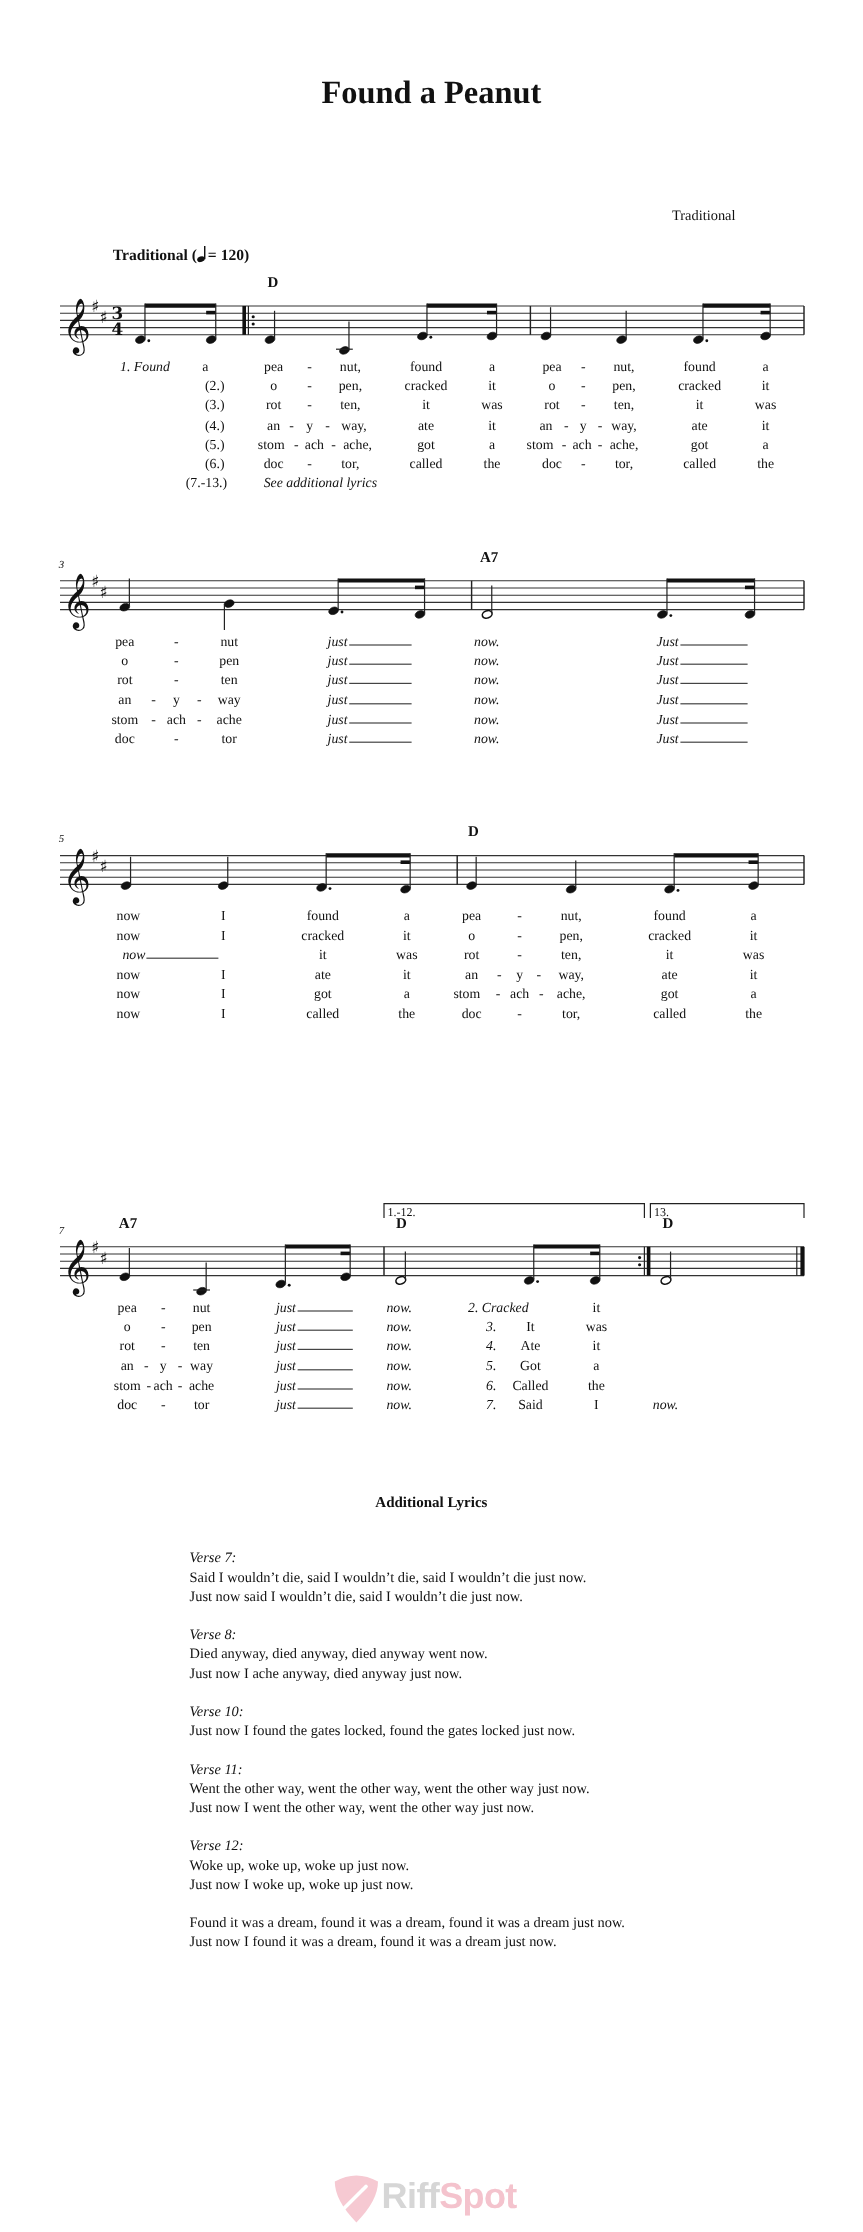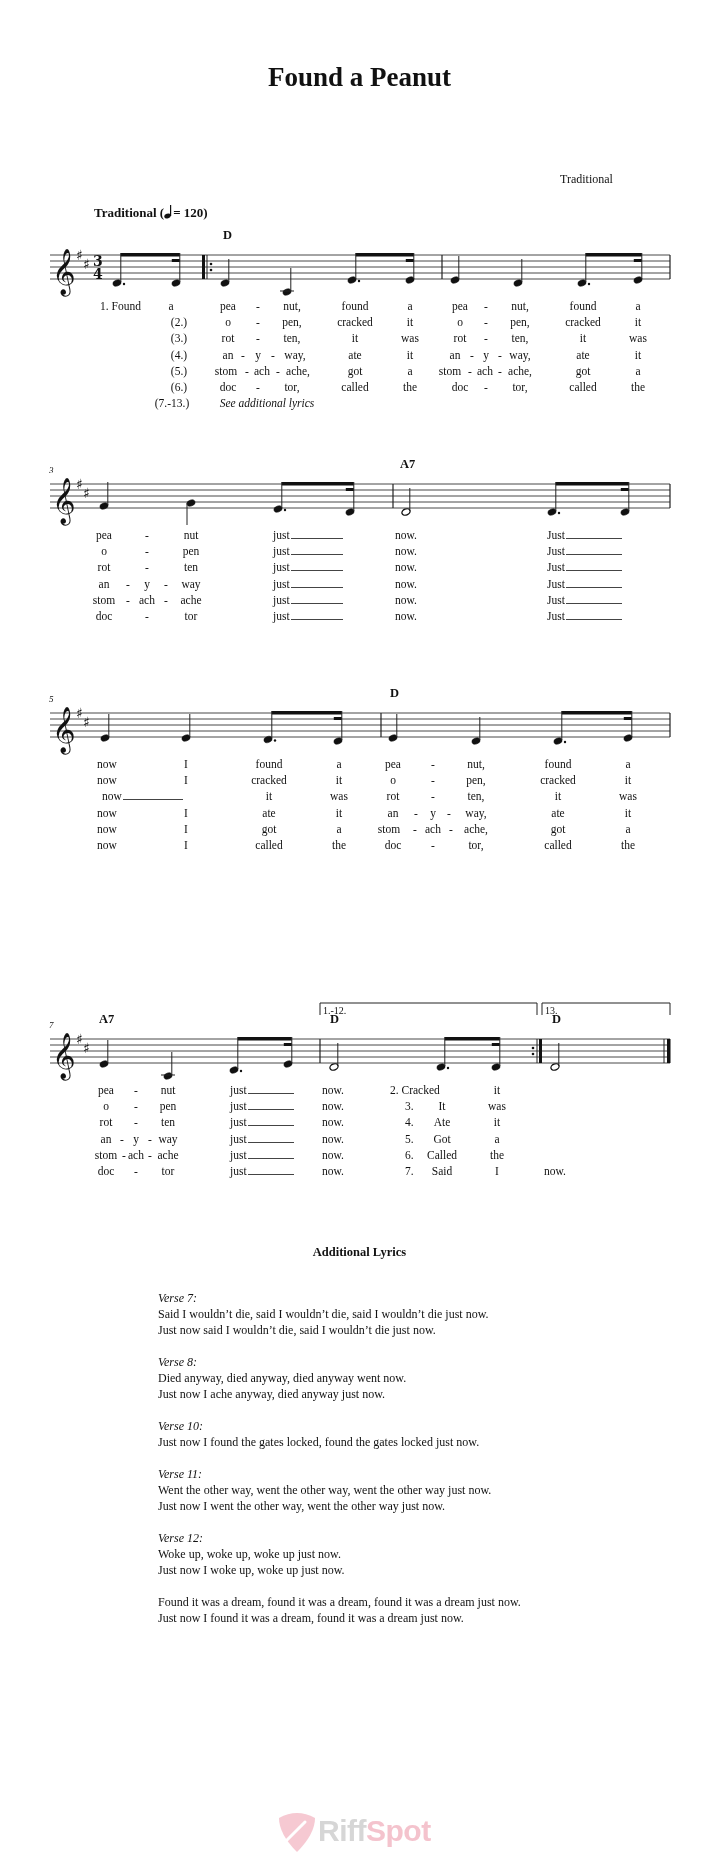--- a/index.html
+++ b/index.html
@@ -7,21 +7,21 @@
          font-family:"Liberation Serif","DejaVu Serif",serif; color:#111; }
   .abs { position:absolute; }
   #title { left:0; width:719px; top:62px; text-align:center; font-size:27px; font-weight:bold; }
   #composer { left:560px; width:110px; top:172px; text-align:left; font-size:12px; }
   #tempo { left:94px; top:205px; font-size:13px; font-weight:bold; }
   .system { position:absolute; left:0; width:719px; }
   .system svg { position:absolute; left:0; top:0; }
   .chord { position:absolute; font-size:12.5px; font-weight:bold; }
   .mnum { position:absolute; font-size:9px; font-style:italic; }
   .lyr { position:absolute; font-size:11.5px; white-space:nowrap; transform:translateX(-50%); }
-  .lyr.left { transform:none; }
+  .lyr.left { transform:none;font-style:italic; }
   .italic { font-style:italic; }
   .volta-label { position:absolute; font-size:10px; }
   #addl-title { left:0; width:719px; top:1245px; text-align:center; font-size:12.5px; font-weight:bold; }
   #addl { left:158px; top:1290px; width:480px; font-size:12px; line-height:16px; }
   .verse { margin-bottom:16px; }
   .verse-label { font-style:italic; }
   #logo { left:275px; top:1810px; width:180px; height:44px; }
   #logo-text { position:absolute; left:43px; top:4px; font-family:"Liberation Sans","DejaVu Sans",sans-serif; font-weight:bold; font-size:30px; letter-spacing:-0.5px; }
 </style>
 </head>

